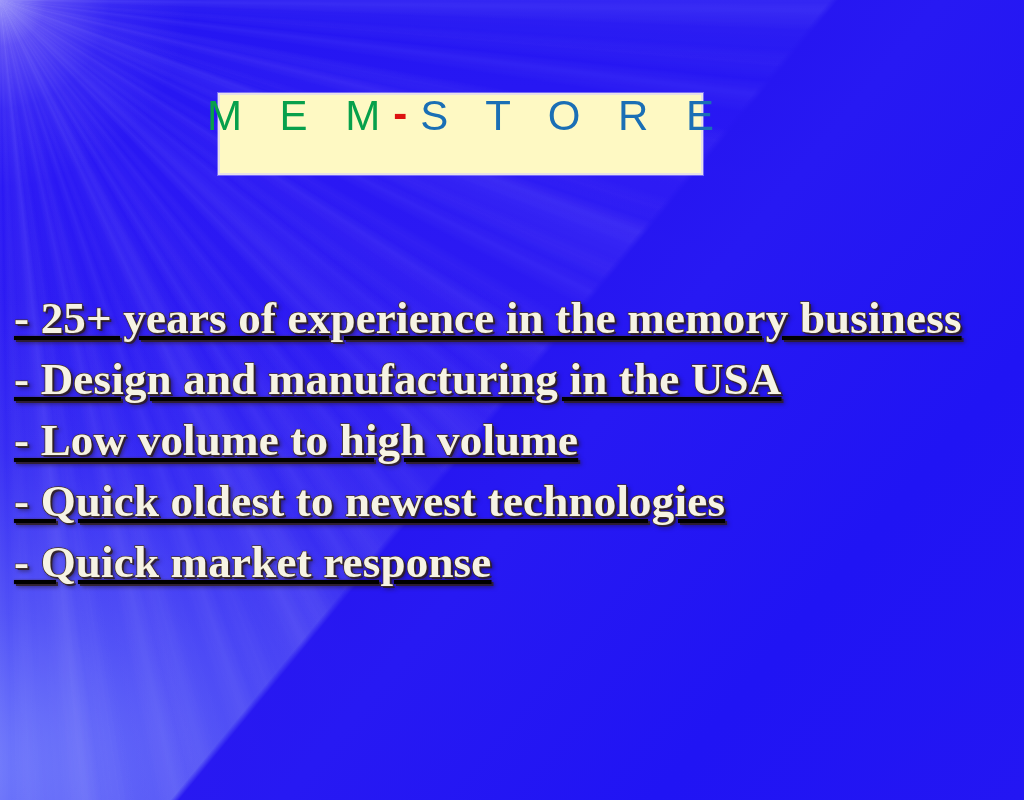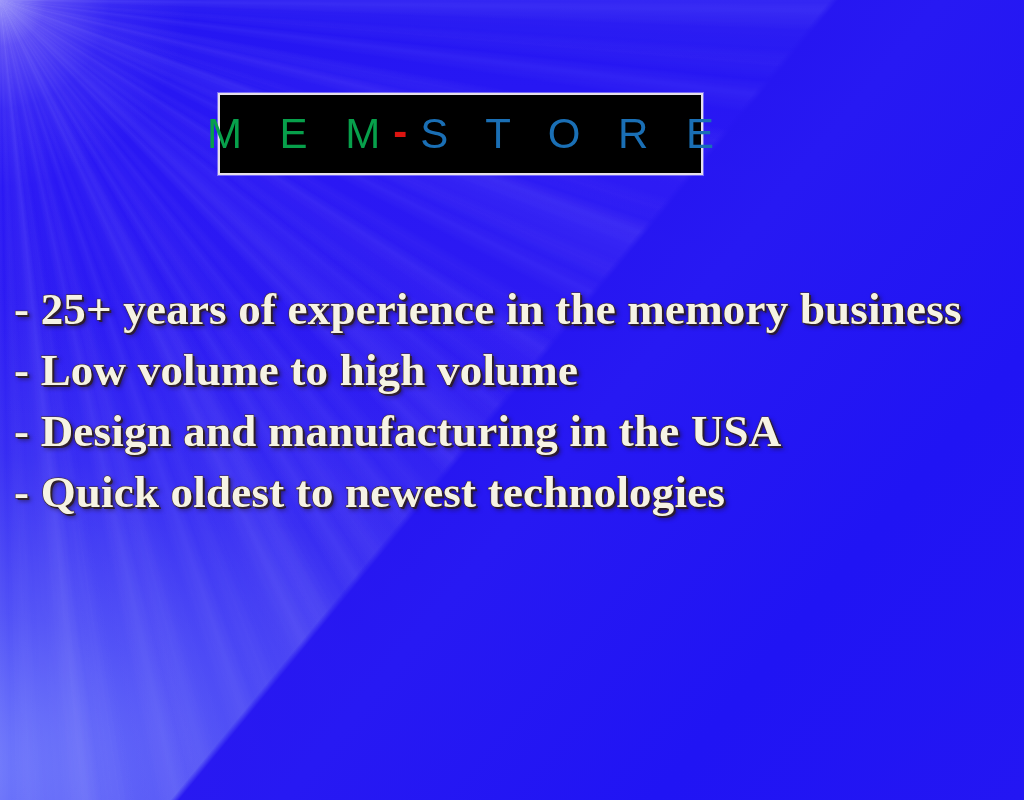--- a/index.html
+++ b/index.html
@@ -134,47 +134,48 @@
         #2316f3 100%);
   }
 
   
   #logo-plate {
     position: absolute;
     left: 218px;
     top: 93px;
     width: 485px;
     height: 82px;
-    background: #000000;
+    background: #fef9c3;
     border: 2px solid #e6dfe9;
     box-shadow: 0 0 0 1px rgba(255,255,255,.35);
     display: flex;
-    align-items: center;
+    align-items: flex-start;
     justify-content: center;
     box-sizing: border-box;
   }
   #logo-text {
     font-family: "Liberation Sans", sans-serif;
     font-size: 42px;
     font-weight: 400;
     letter-spacing: 13px;
     white-space: nowrap;
     line-height: 1;
     padding-left: 13px;
   }
   #logo-text .mem  { color: #07a04b; }
   #logo-text .dash { color: #dd1410; font-weight: 700; position: relative; top: -2px; }
   #logo-text .store{ color: #1a6fb5; }
 
   
   #bullets {
     position: absolute;
     left: 14px;
-    top: 279px;
+    top: 288px;
     width: 1005px;
+    text-decoration: underline;
   }
   .bullet {
     font-family: "Liberation Serif", "DejaVu Serif", serif;
     font-size: 45px;
     font-weight: 700;
     line-height: 61px;
     white-space: nowrap;
     color: #f6f3e4;
     letter-spacing: .2px;
     -webkit-text-stroke: 1.1px #4a3a33;
@@ -200,18 +201,19 @@
   <div class="bg-layer bg-core"></div>
 
   <div id="logo-plate">
     <div id="logo-text">
       <span class="mem">M E M</span><span class="dash">-</span><span class="store">S T O R E</span>
     </div>
   </div>
 
   <div id="bullets">
     <div class="bullet">- 25+ years of experience in the memory business</div>
+    <div class="bullet">- Design and manufacturing in the USA</div>
     <div class="bullet">- Low volume to high volume</div>
-    <div class="bullet">- Design and manufacturing in the USA</div>
     <div class="bullet">- Quick oldest to newest technologies</div>
+    <div class="bullet">- Quick market response</div>
   </div>
 
 </div>
 
 </body></html>

